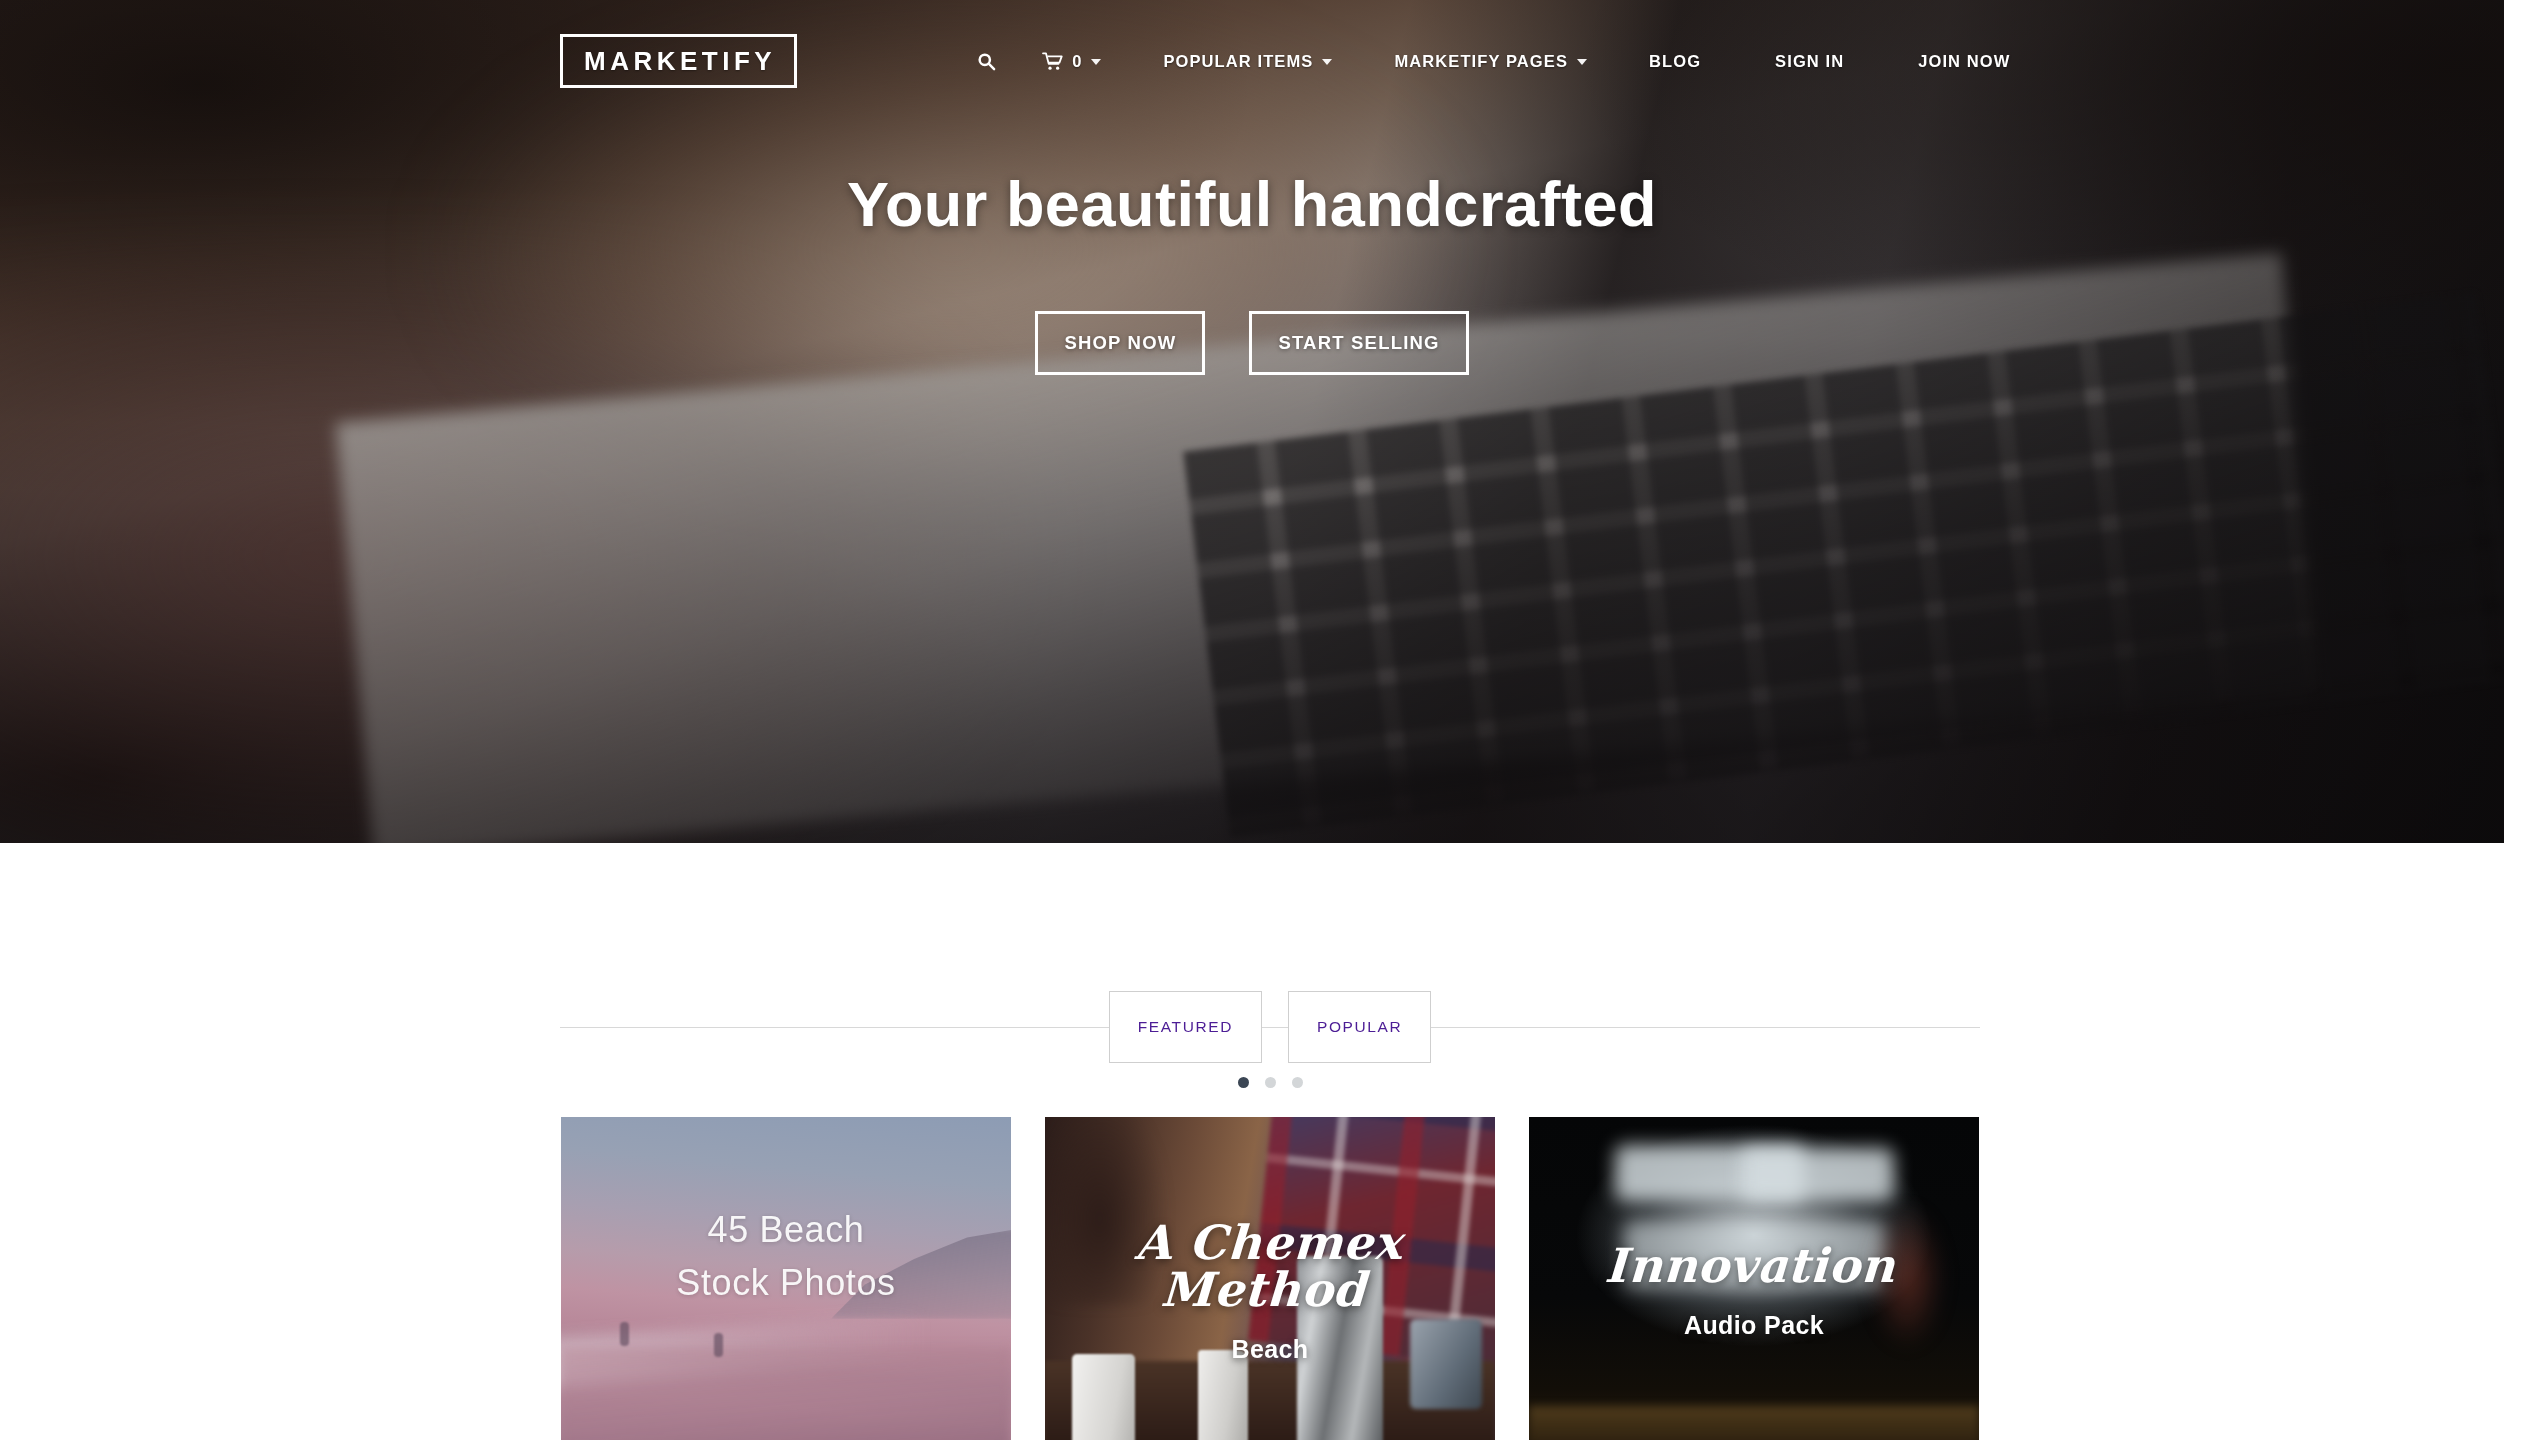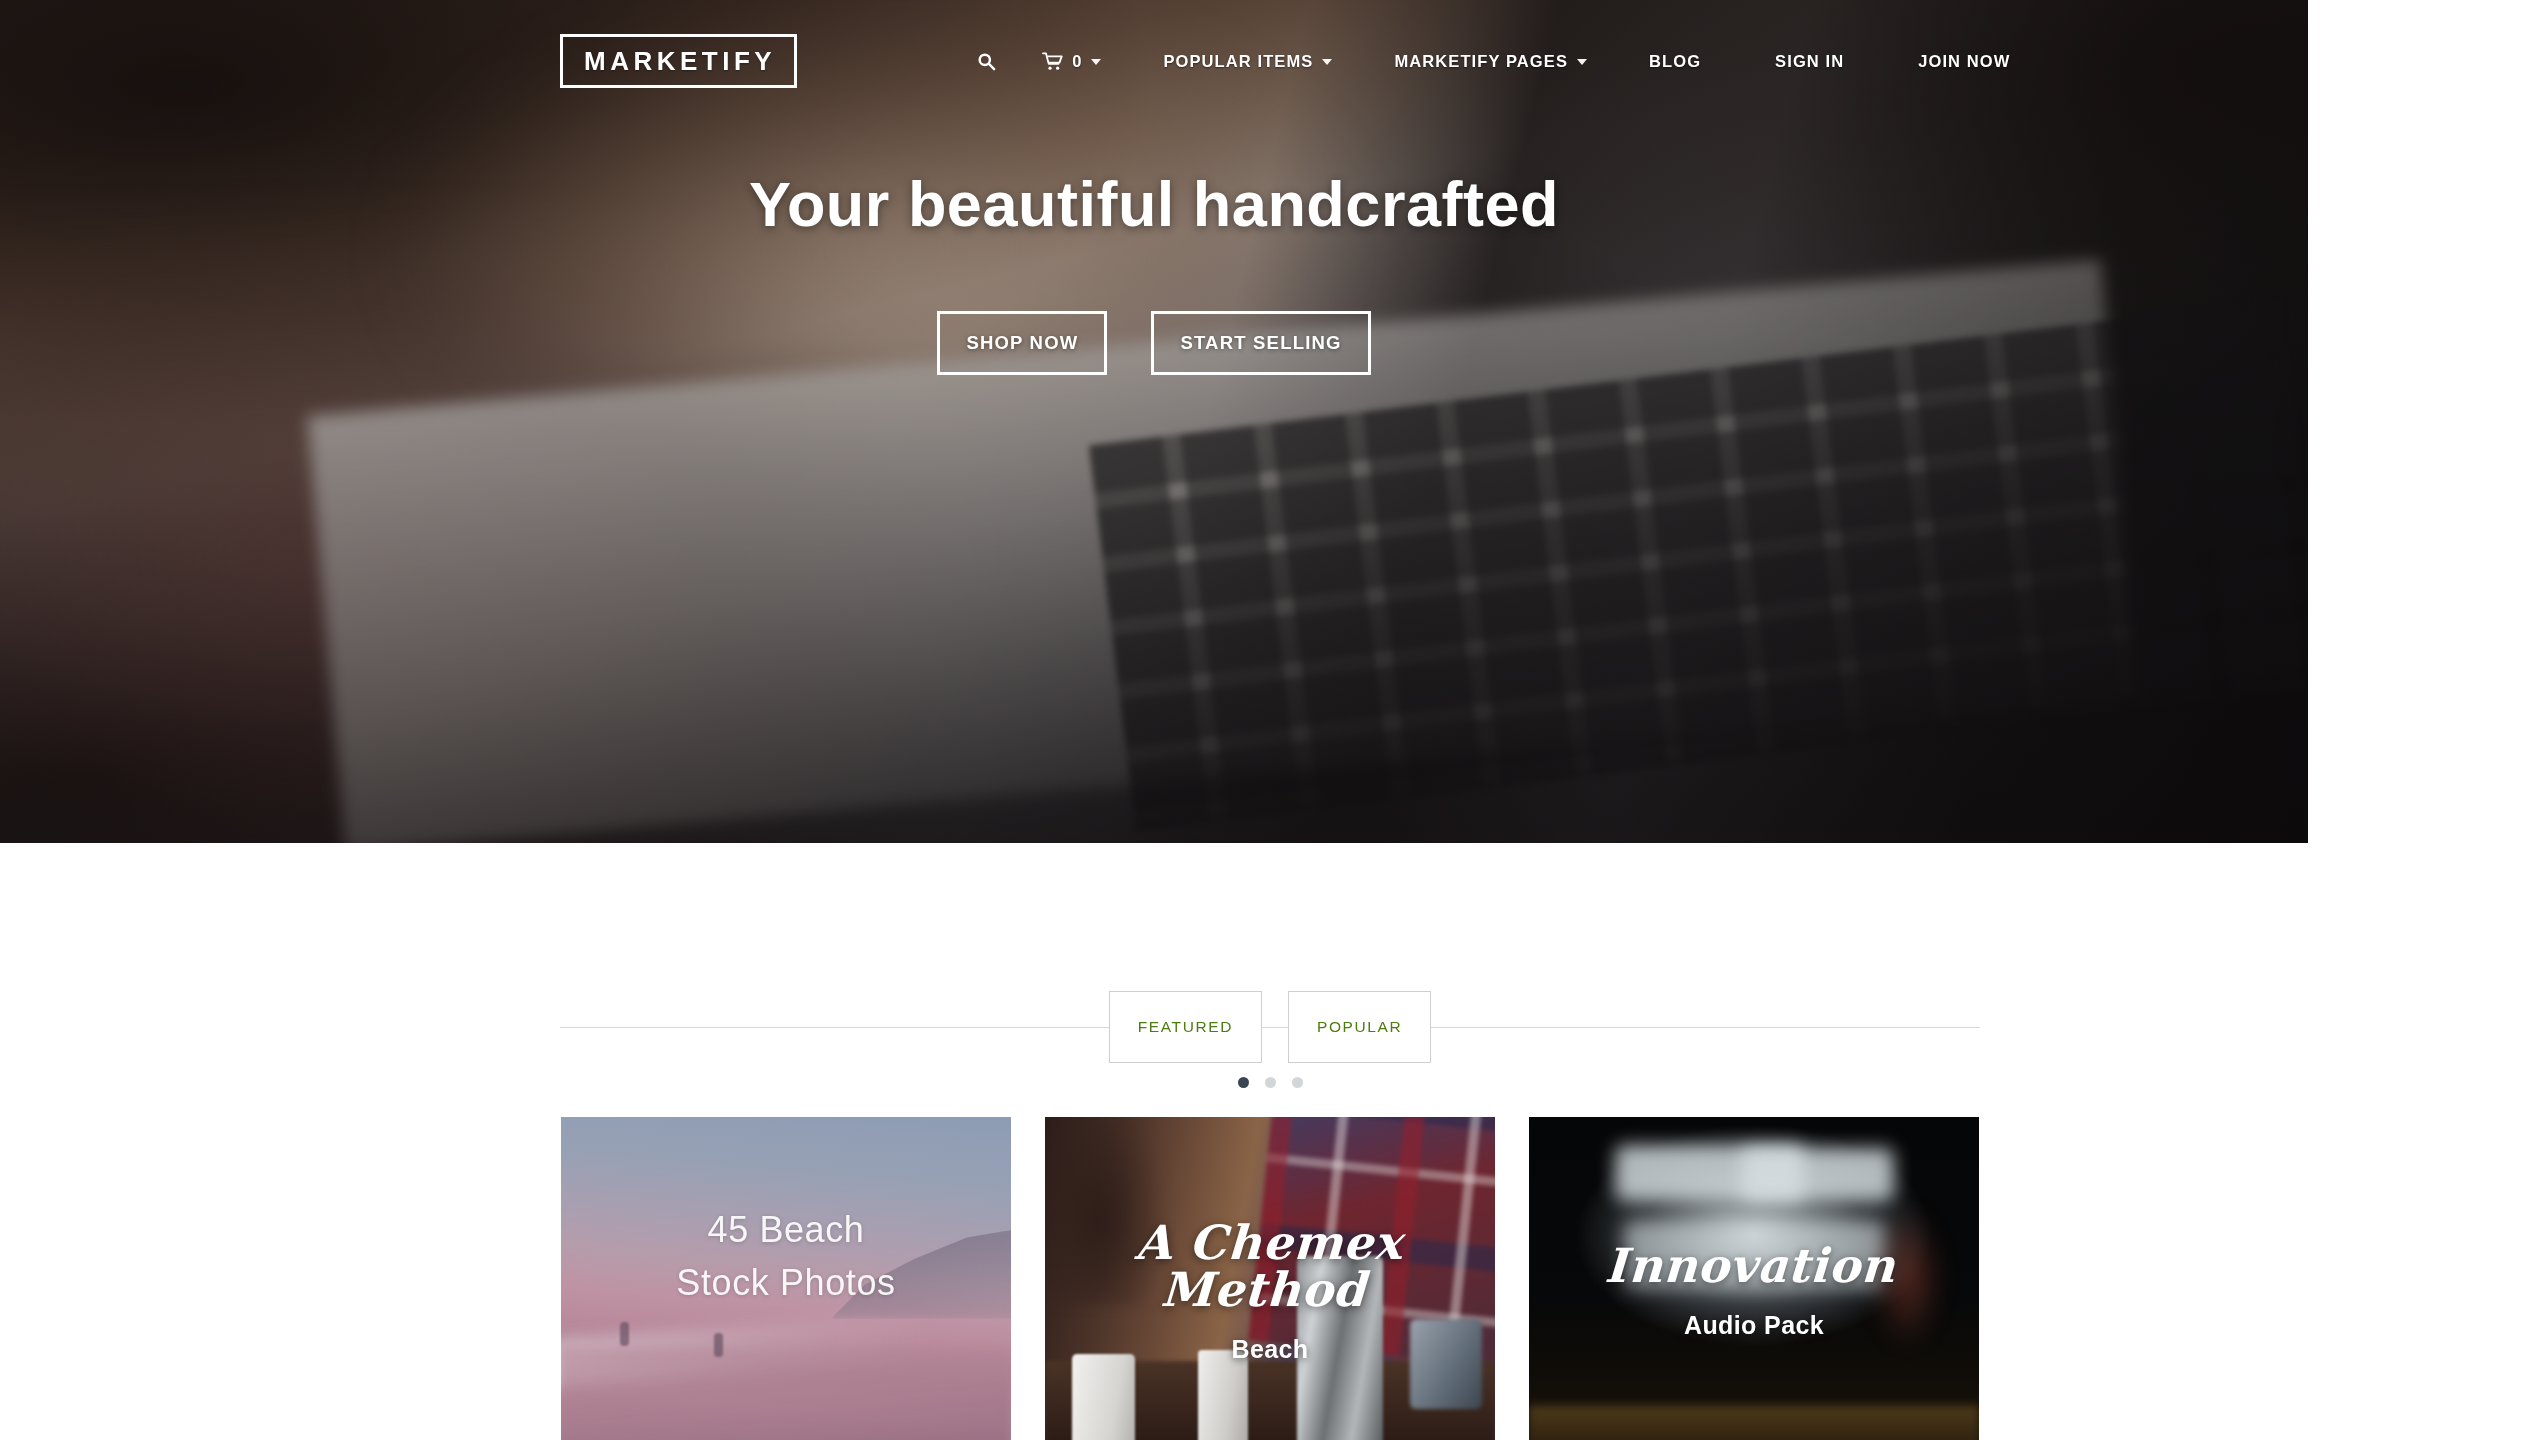--- a/index.html
+++ b/index.html
@@ -6,21 +6,21 @@
   html, body {
     width: 2540px; height: 1440px;
     overflow: hidden;
     background: #ffffff;
     font-family: "Liberation Sans", sans-serif;
   }
 
   
   .hero {
     position: relative;
-    width: 2308px;
+    width: 2504px;
     height: 843px;
     overflow: hidden;
     background: #0369a1;
   }
   .hero-photo {
     position: absolute;
     inset: 0;
     background:
       
       radial-gradient(ellipse 60% 70% at 8% 10%, rgba(20,14,12,.95) 0%, rgba(20,14,12,0) 70%),
@@ -193,21 +193,21 @@
     background: #d8d8d8;
   }
   .tabs {
     position: relative;
     display: flex;
     gap: 26px;
   }
   .tab {
     background: #ffffff;
     border: 1px solid #cfcfcf;
-    color: #4d7c0f;
+    color: #4c1d95;
     font-family: inherit;
     font-size: 15.5px;
     font-weight: 400;
     letter-spacing: 1.6px;
     text-transform: uppercase;
     padding: 26px 28px;
     cursor: pointer;
     white-space: nowrap;
   }
 

